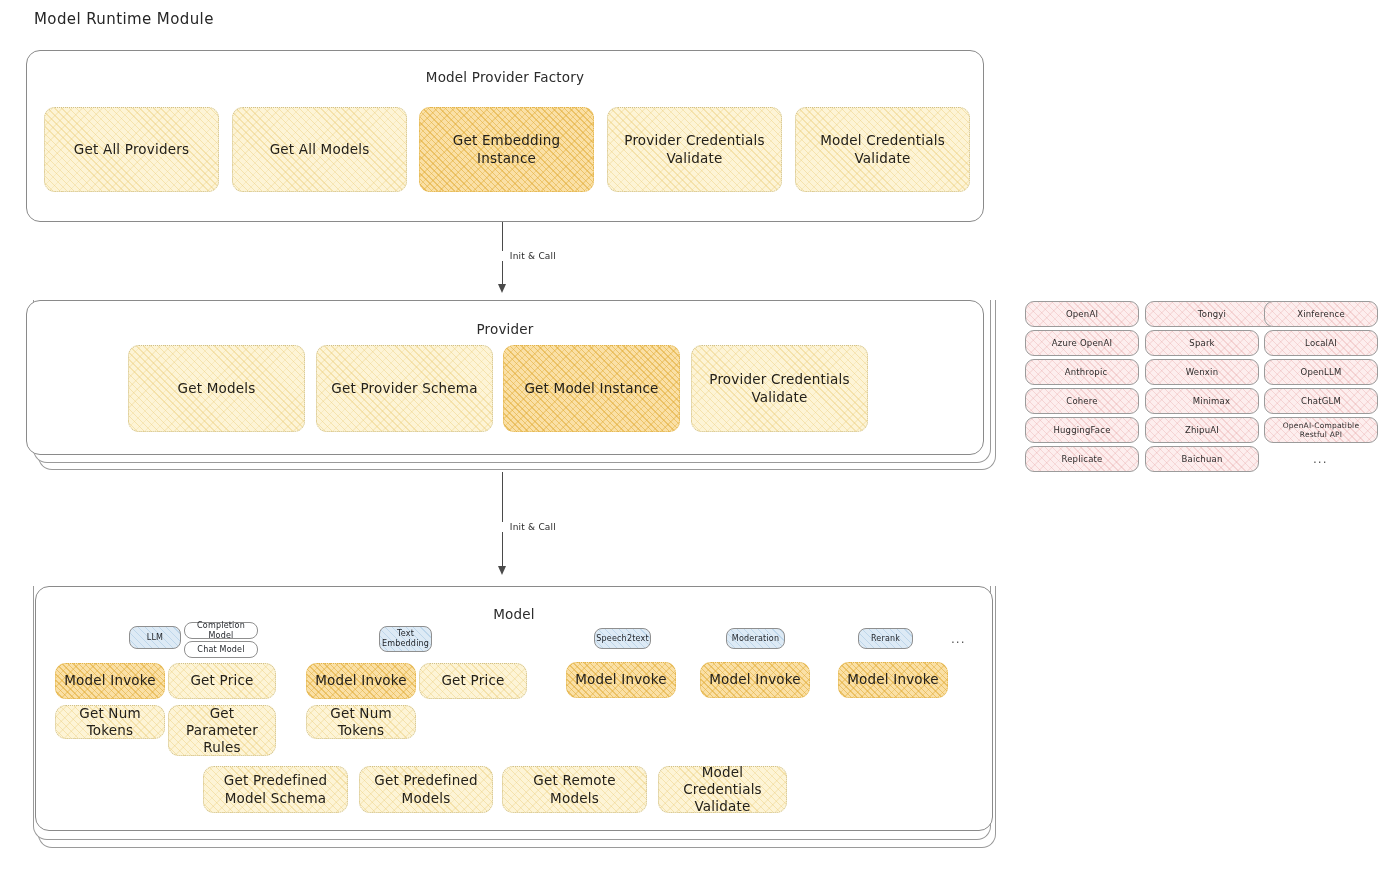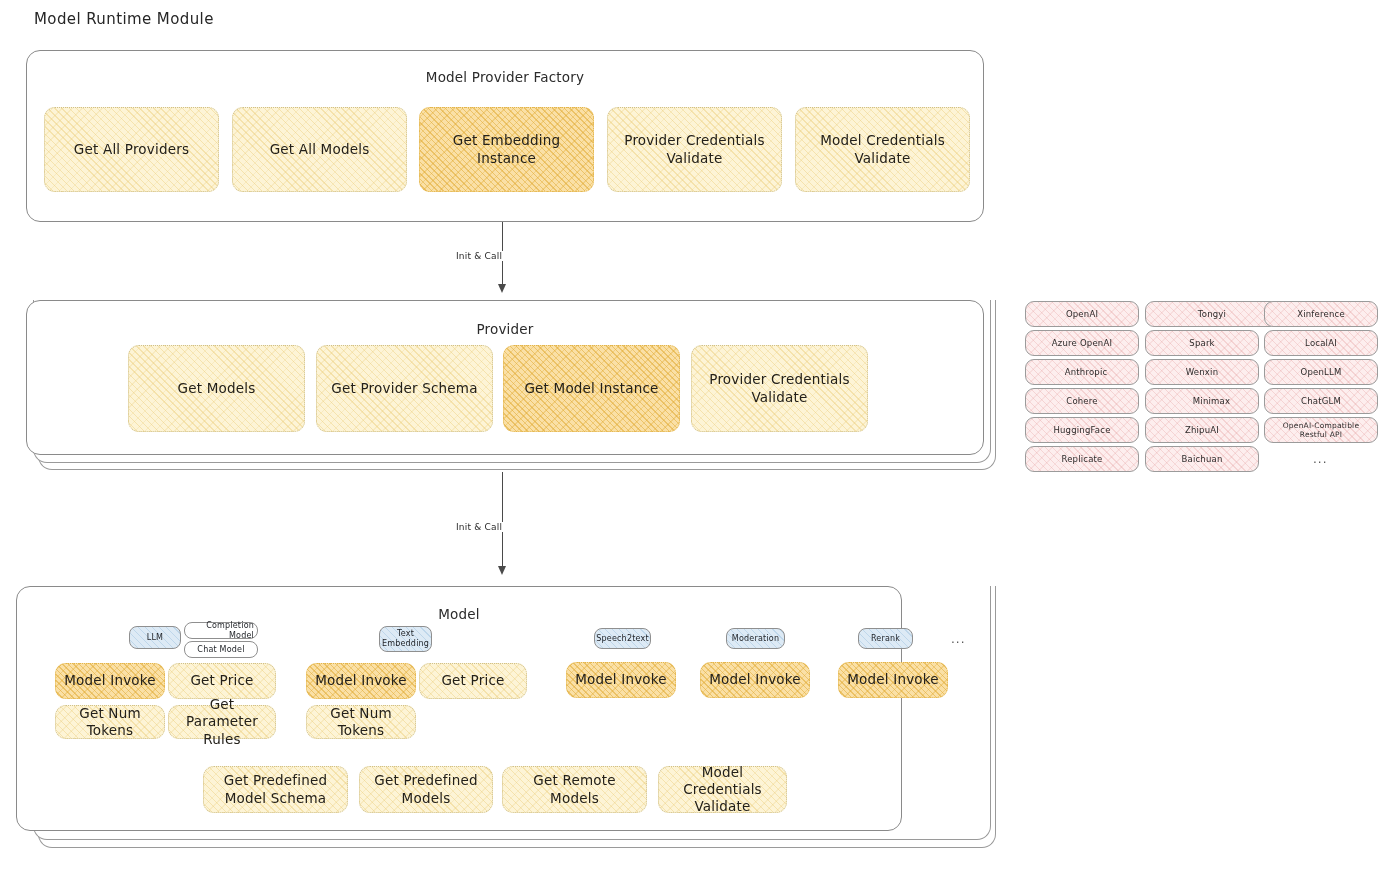--- a/index.html
+++ b/index.html
@@ -76,32 +76,32 @@
     position:absolute;box-sizing:border-box;
     border:1.3px solid #8f8f8f;border-radius:8px;
     display:flex;align-items:center;justify-content:center;text-align:center;
     font-size:8px;color:#23262b;line-height:1.2;padding:1px 3px;
   }
   .badge.blue{
     background-color:#ddeaf5;
     background-image:
       repeating-linear-gradient(45deg, rgba(120,170,210,.30) 0 1px, transparent 1px 5px);
   }
-  .badge.white{background:#ffffff;text-align:right;}
+  .badge.white{background:#ffffff;}
 
   
   .arrow-line{position:absolute;width:0;border-left:1.2px solid #4a4a4a;}
   .arrow-head{
     position:absolute;width:0;height:0;
     border-left:4.5px solid transparent;border-right:4.5px solid transparent;
     border-top:9px solid #4a4a4a;
   }
   .arrow-label{
     position:absolute;font-size:9px;color:#2b2b2b;background:#fff;
-    padding:0 4px;white-space:nowrap;text-align:left;
+    padding:0 4px;white-space:nowrap;text-align:right;
   }
   .ellipsis{position:absolute;font-size:12px;color:#555;letter-spacing:1px;}
 </style>
 </head>
 <body>
 
 <div id="page-title" class="hand">Model Runtime Module</div>
 
 <div class="panel" style="left:26px;top:50px;width:958px;height:172px;">
   <div class="panel-title hand" style="top:18px;">Model Provider Factory</div>
@@ -148,40 +148,40 @@
 <div class="pbox hand" style="left:1264px;top:388px;width:114px;height:26px;">ChatGLM</div>
 <div class="pbox hand" style="left:1264px;top:417px;width:114px;height:26px;font-size:7.5px;">OpenAI-Compatible Restful API</div>
 <div class="ellipsis hand" style="left:1313px;top:452px;">...</div>
 
 <div class="arrow-line" style="left:502px;top:472px;height:100px;"></div>
 <div class="arrow-head" style="left:497.5px;top:566px;"></div>
 <div class="arrow-label hand" style="left:452px;top:522px;width:100px;">Init &amp; Call</div>
 
 <div class="stack-layer" style="left:38px;top:586px;width:958px;height:262px;"></div>
 <div class="stack-layer" style="left:33px;top:586px;width:958px;height:254px;"></div>
-<div class="panel" style="left:16px;top:586px;width:886px;height:245px;z-index:1;">
+<div class="panel" style="left:35px;top:586px;width:958px;height:245px;z-index:1;">
   <div class="panel-title hand" style="top:19px;">Model</div>
 </div>
 
 <div class="badge blue hand" style="left:129px;top:626px;width:52px;height:23px;z-index:2;">LLM</div>
 <div class="badge white hand" style="left:184px;top:622px;width:74px;height:17px;z-index:2;">Completion Model</div>
 <div class="badge white hand" style="left:184px;top:641px;width:74px;height:17px;z-index:2;">Chat Model</div>
 
 <div class="badge blue hand" style="left:379px;top:626px;width:53px;height:26px;z-index:2;">Text Embedding</div>
 <div class="badge blue hand" style="left:594px;top:628px;width:57px;height:21px;z-index:2;">Speech2text</div>
 <div class="badge blue hand" style="left:726px;top:628px;width:59px;height:21px;z-index:2;">Moderation</div>
 <div class="badge blue hand" style="left:858px;top:628px;width:55px;height:21px;z-index:2;">Rerank</div>
 <div class="ellipsis hand" style="left:951px;top:632px;z-index:2;">...</div>
 
 <div class="ybox hand" style="left:55px;top:663px;width:110px;height:36px;z-index:2;
             border-color:#e2b44a;background-color:#fae0a6;
             background-image:repeating-linear-gradient(45deg, rgba(224,170,50,.55) 0 1px, transparent 1px 4px),repeating-linear-gradient(-45deg, rgba(224,170,50,.35) 0 1px, transparent 1px 6px);">Model Invoke</div>
 <div class="ybox hand" style="left:168px;top:663px;width:108px;height:36px;z-index:2;">Get Price</div>
 <div class="ybox hand" style="left:55px;top:705px;width:110px;height:34px;z-index:2;">Get Num Tokens</div>
-<div class="ybox hand" style="left:168px;top:705px;width:108px;height:34px;z-index:2;">Get Parameter Rules</div>
+<div class="ybox hand" style="left:168px;top:705px;width:108px;height:51px;z-index:2;">Get Parameter Rules</div>
 
 <div class="ybox hl hand" style="left:306px;top:663px;width:110px;height:36px;z-index:2;">Model Invoke</div>
 <div class="ybox hand" style="left:419px;top:663px;width:108px;height:36px;z-index:2;">Get Price</div>
 <div class="ybox hand" style="left:306px;top:705px;width:110px;height:34px;z-index:2;">Get Num Tokens</div>
 
 <div class="ybox hl hand" style="left:566px;top:662px;width:110px;height:36px;z-index:2;">Model Invoke</div>
 <div class="ybox hl hand" style="left:700px;top:662px;width:110px;height:36px;z-index:2;">Model Invoke</div>
 <div class="ybox hl hand" style="left:838px;top:662px;width:110px;height:36px;z-index:2;">Model Invoke</div>
 
 <div class="ybox hand" style="left:203px;top:766px;width:145px;height:47px;z-index:2;">Get Predefined Model Schema</div>

